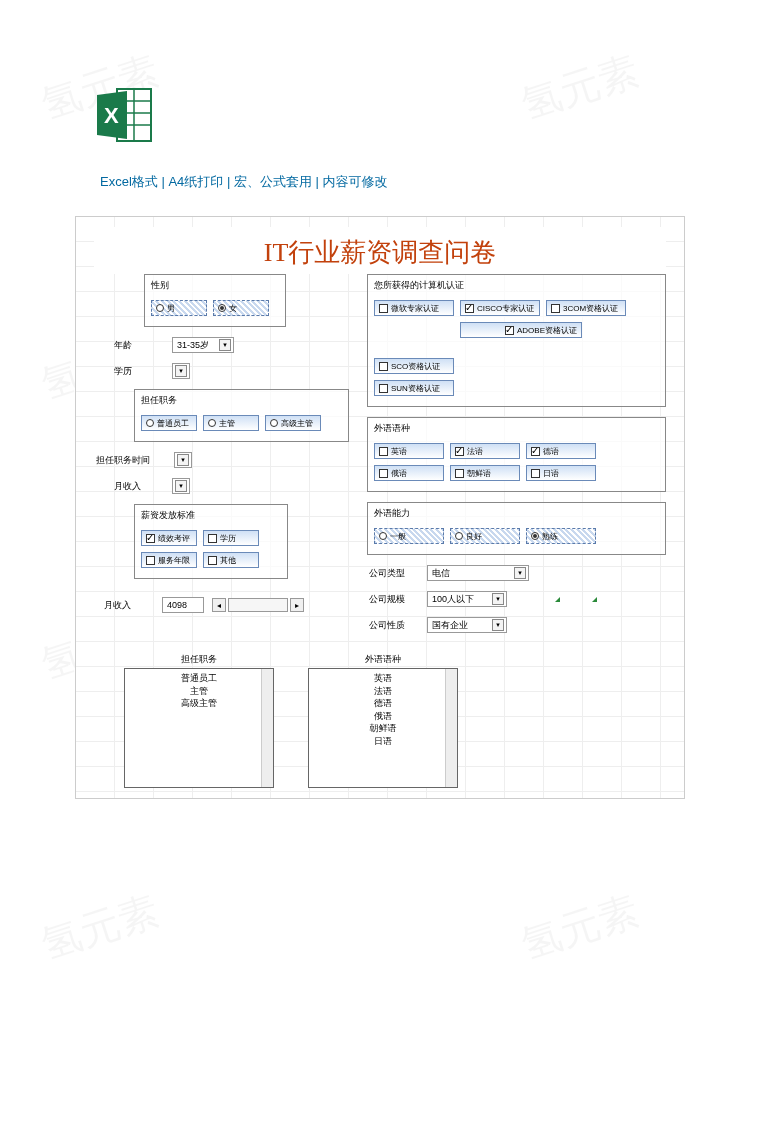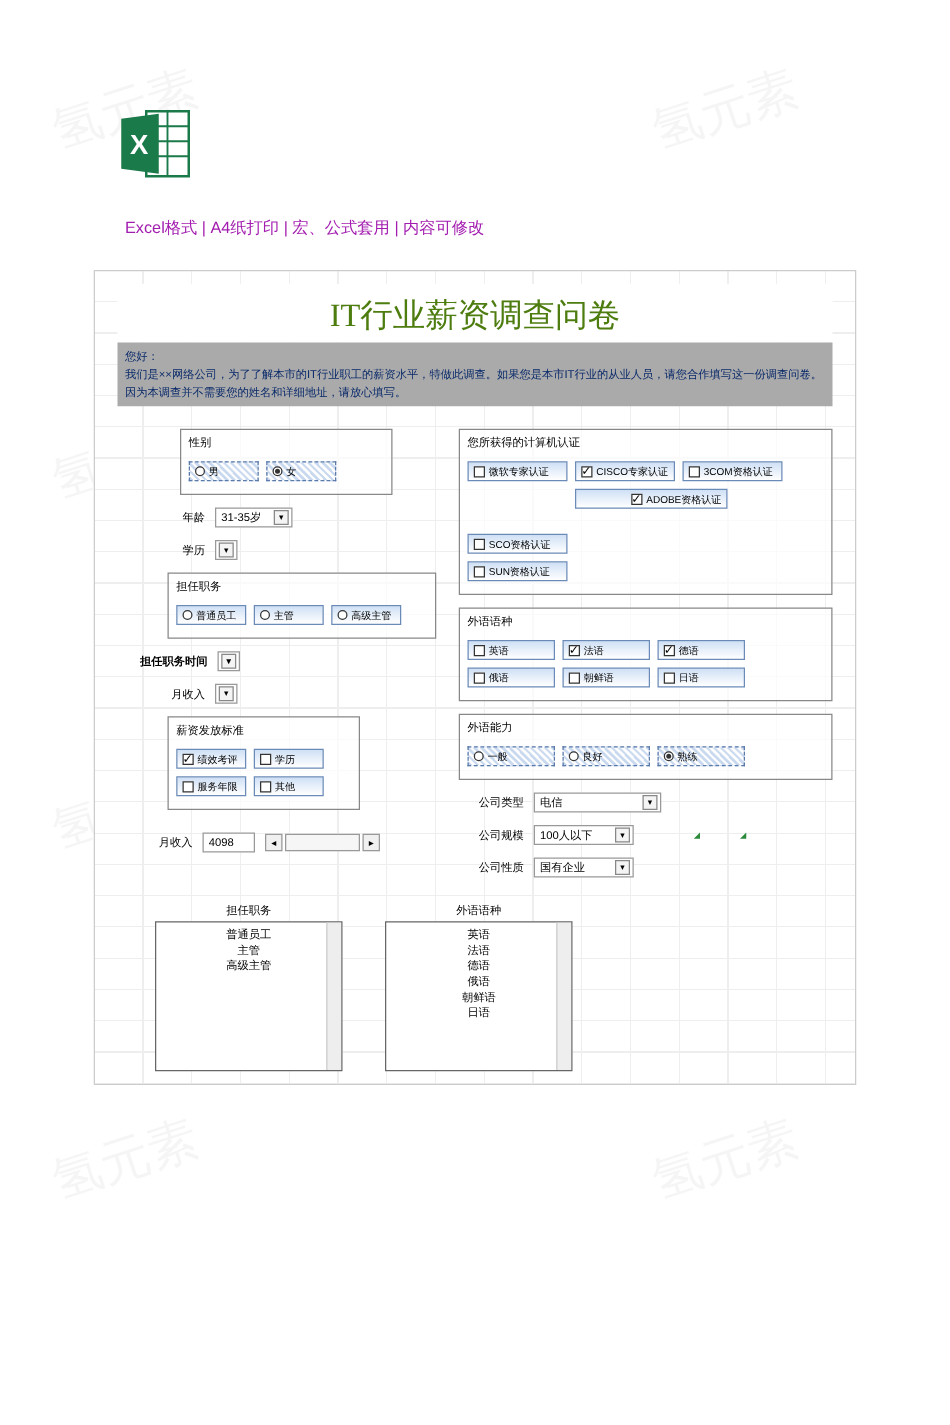--- a/index.html
+++ b/index.html
@@ -24,38 +24,38 @@
     .excel-icon svg { width: 100%; height: 100%; }
     .header-title {
       font-size: 38px;
       font-weight: 400;
       color: #1a7a4a;
       letter-spacing: 2px;
     }
     .sub-header {
       padding: 8px 0 0 100px;
       font-size: 13px;
-      color: #a21caf;
+      color: #0369a1;
     }
     .sheet-wrap {
       margin: 25px auto 0;
       width: 610px;
       background: #fff;
       border: 1px solid #ccc;
       padding: 10px 18px 10px 18px;
       position: relative;
       font-size: 9px;
       background-image:
         repeating-linear-gradient(to right, transparent 0, transparent 38px, #eee 38px, #eee 39px),
         repeating-linear-gradient(to bottom, transparent 0, transparent 24px, #eee 24px, #eee 25px);
     }
     .doc-title {
       text-align: center;
       font-size: 26px;
-      color: #4d7c0f;
+      color: #c2410c;
       font-family: "SimSun", serif;
       padding: 8px 0 4px;
       background: #fff;
     }
     .intro-box {
       background: #aaa;
       color: #0a2a6a;
       font-size: 9px;
       line-height: 1.6;
       padding: 4px 6px;
@@ -97,21 +97,21 @@
     .row-line { display: flex; align-items: center; gap: 8px; margin: 6px 0 10px 2px; font-size: 9px; }
     .dd {
       border: 1px solid #999;
       background: #fff;
       height: 16px; width: 62px;
       display: flex; align-items: center; justify-content: space-between;
       padding: 0 2px 0 4px; font-size: 9px;
     }
     .dd .arrow { width: 12px; height: 12px; border:1px solid #888; display:flex; align-items:center; justify-content:center; font-size:7px; background:#f4f4f4;}
     .dd.small { width: 18px; padding:0; justify-content:center; }
-    .label-sm { font-size: 9px; min-width: 50px; text-align: right; }
+    .label-sm { font-size: 9px; min-width: 50px; text-align: left; }
     .spin { display:flex; align-items:center; gap:2px; }
     .spin-btns { display:flex; }
     .spin-btn { width:14px; height:14px; border:1px solid #999; background:#f0f0f0; font-size:8px; display:flex; align-items:center; justify-content:center;}
     .listbox {
       border: 1px solid #666;
       background: #fff;
       width: 150px; height: 120px;
       padding: 3px 4px;
       font-size: 9px;
       line-height: 1.4;
@@ -155,30 +155,25 @@
       <polygon points="2,10 32,6 32,54 2,50" fill="#1a7a4a"></polygon>
       <text x="9" y="38" fill="#fff" font-size="22" font-weight="bold" font-family="Arial">X</text>
     </svg>
   </div>
 </div>
 <div class="sub-header">Excel格式 |  A4纸打印 | 宏、公式套用 | 内容可修改</div>
 
 <div class="sheet-wrap">
   <div class="doc-title">IT行业薪资调查问卷</div>
 
-  <div class="intro-box">
-    <div>您好：</div>
-    <div>    我们是××网络公司，为了了解本市的IT行业职工的薪资水平，特做此调查。如果您是本市IT行业的从业人员，请您合作填写这一份调查问卷。</div>
-    <div>    因为本调查并不需要您的姓名和详细地址，请放心填写。</div>
-  </div>
 
   <div class="cols">
 
     <div class="lcol">
-      <div class="group" style="width:170px; margin-left:50px;">
+      <div class="group" style="width:142px; margin-left:50px;">
         <div class="group-title">性别</div>
         <div class="opt-row">
           <div class="ctrl hatched">
               <span class="radio-o"></span>
               <span>男</span>
             </div>
           <div class="ctrl hatched">
               <span class="radio-o filled"></span>
               <span>女</span>
             </div>
@@ -211,21 +206,21 @@
               <span class="radio-o"></span>
               <span>主管</span>
             </div>
           <div class="ctrl">
               <span class="radio-o"></span>
               <span>高级主管</span>
             </div>
         </div>
       </div>
 
-      <div class="row-line" style="margin-left:2px;font-weight:bold;">
+      <div class="row-line" style="margin-left:2px;">
         <span class="label-sm" style="min-width:70px;">担任职务时间</span>
         <div class="dd small">
             <span class="arrow">▾</span>
           </div>
       </div>
 
       <div class="row-line" style="margin-left:20px;">
         <span class="label-sm">月收入</span>
         <div class="dd small">
             <span class="arrow">▾</span>

